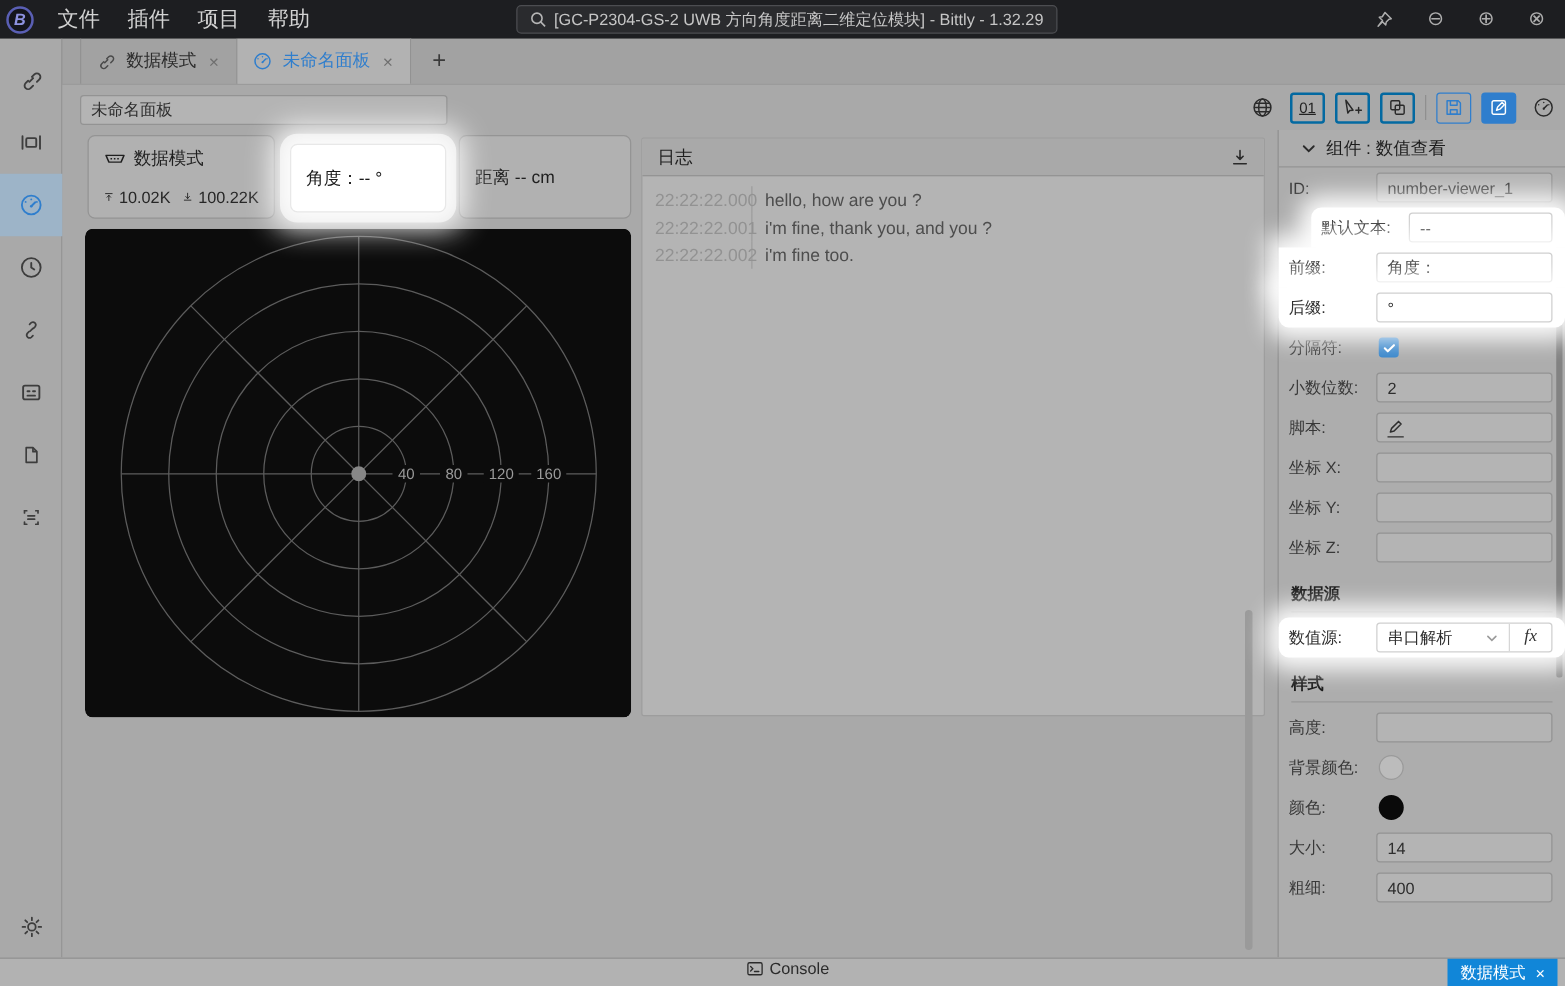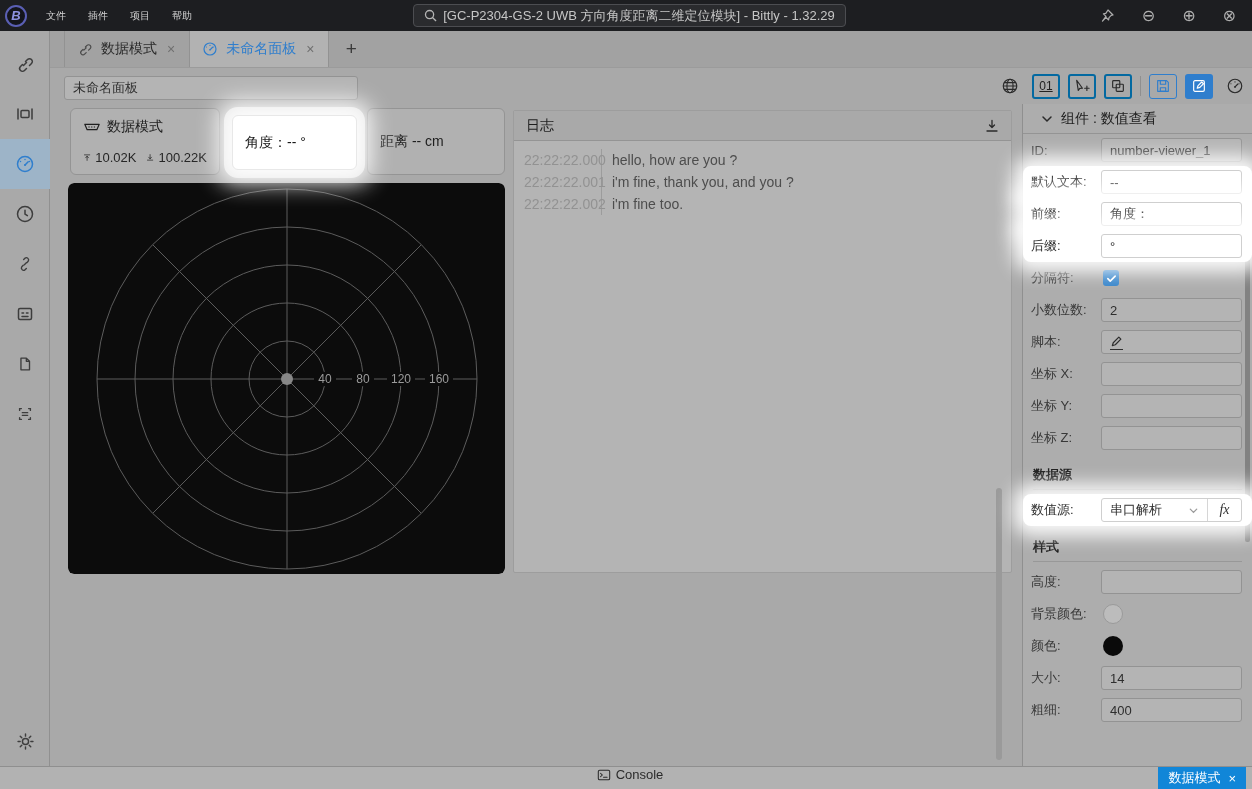--- a/index.html
+++ b/index.html
@@ -3,21 +3,21 @@
 <meta charset="utf-8">
 <style>
   * { margin:0; padding:0; box-sizing:border-box; }
   html,body { width:1252px; height:789px; font-family:"Liberation Sans","DejaVu Sans",sans-serif; }
   body { position:relative; background:#a9a9a9; overflow:hidden; font-size:13px; color:#2e2e2e; }
   svg { display:block; }
 
   
   .titlebar { position:absolute; left:0; top:0; width:1252px; height:31px; background:#1d1e21; display:flex; align-items:center; }
   .logo { width:22px; height:22px; margin:0 8px 0 5px; border-radius:50%; background:#14151c; border:2px solid #5a5fb4; color:#8d92e0; font-weight:700; font-style:italic; font-size:13px; display:flex; align-items:center; justify-content:center; }
-  .menu-item { color:#d2d2d2; font-size:10px; padding:0 11px; height:31px; line-height:31px; cursor:default; }
+  .menu-item { color:#d2d2d2; font-size:17px; padding:0 11px; height:31px; line-height:31px; cursor:default; }
   .search-box { position:absolute; left:413px; top:4px; width:433px; height:23px; background:#2a2b2e; border:1px solid #4c4d51; border-radius:4px; display:flex; align-items:center; justify-content:center; gap:6px; color:#c6c6c6; font-size:13px; }
   .win-controls { position:absolute; right:0; top:0; height:31px; display:flex; align-items:center; gap:27px; padding-right:16px; color:#aeaeae; }
   .win-controls .glyph { font-size:16px; line-height:1; }
 
   
   .tabbar { position:absolute; left:50px; top:31px; width:1202px; height:37px; background:#a2a2a2; border-bottom:1px solid #9b9b9b; display:flex; }
   .tabbar .lead { width:14px; }
   .tab { height:100%; display:flex; align-items:center; gap:8px; padding:0 12px; border-right:1px solid #929292; font-size:14px; color:#2c2c2c; }
   .tab.first { border-left:1px solid #929292; }
   .tab.active { background:#b2b2b2; color:#2f7ecd; }
@@ -67,21 +67,21 @@
 
   
   .inspector { position:absolute; left:1022px; top:104px; width:230px; height:662px; background:#adadad; border-left:1px solid #8f8f8f; }
   .insp-header { height:30px; display:flex; align-items:center; gap:8px; padding-left:18px; border-bottom:1px solid #949494; font-size:14px; color:#1c1c1c; }
   .insp-row { height:32px; display:flex; align-items:center; padding:0 10px 0 8px; position:relative; }
   .insp-row .lbl { width:70px; flex:none; font-size:13px; color:#383838; }
   .insp-row .ctl { flex:1; display:flex; align-items:center; }
   .insp-row .ctl .ibox { width:100%; }
   .insp-row.spot { background:#fff; box-shadow:0 0 18px 10px rgba(255,255,255,.92); z-index:2; }
   .insp-row.spot .lbl { color:#2e2e2e; }
-  .insp-row.spot-top { border-radius:8px 8px 0 0; }
+  .insp-row.spot-top { border-radius:8px 8px 0 0;margin-left:26px; }
   .insp-row.spot-bot { border-radius:0 0 8px 8px; }
   .insp-row.spot-all { border-radius:8px; }
   .ibox.white { background:#fff; border-color:#cfcfcf; }
   .checkbox { width:16px; height:16px; background:#3886cb; border-radius:3px; display:flex; align-items:center; justify-content:center; margin-left:2px; }
   .script-box { width:100%; }
   .pencil-ul { border-bottom:1.5px solid #2e2e2e; padding-bottom:1px; }
   .section { height:40px; padding:12px 10px 0 10px; }
   .section .t { font-weight:700; font-size:13px; color:#161616; }
   .section .dv { margin-top:5px; border-bottom:1px solid #989898; }
   .select-group { display:flex; width:100%; height:24px; border:1px solid #cfcfcf; border-radius:3px; background:#fff; overflow:hidden; }

